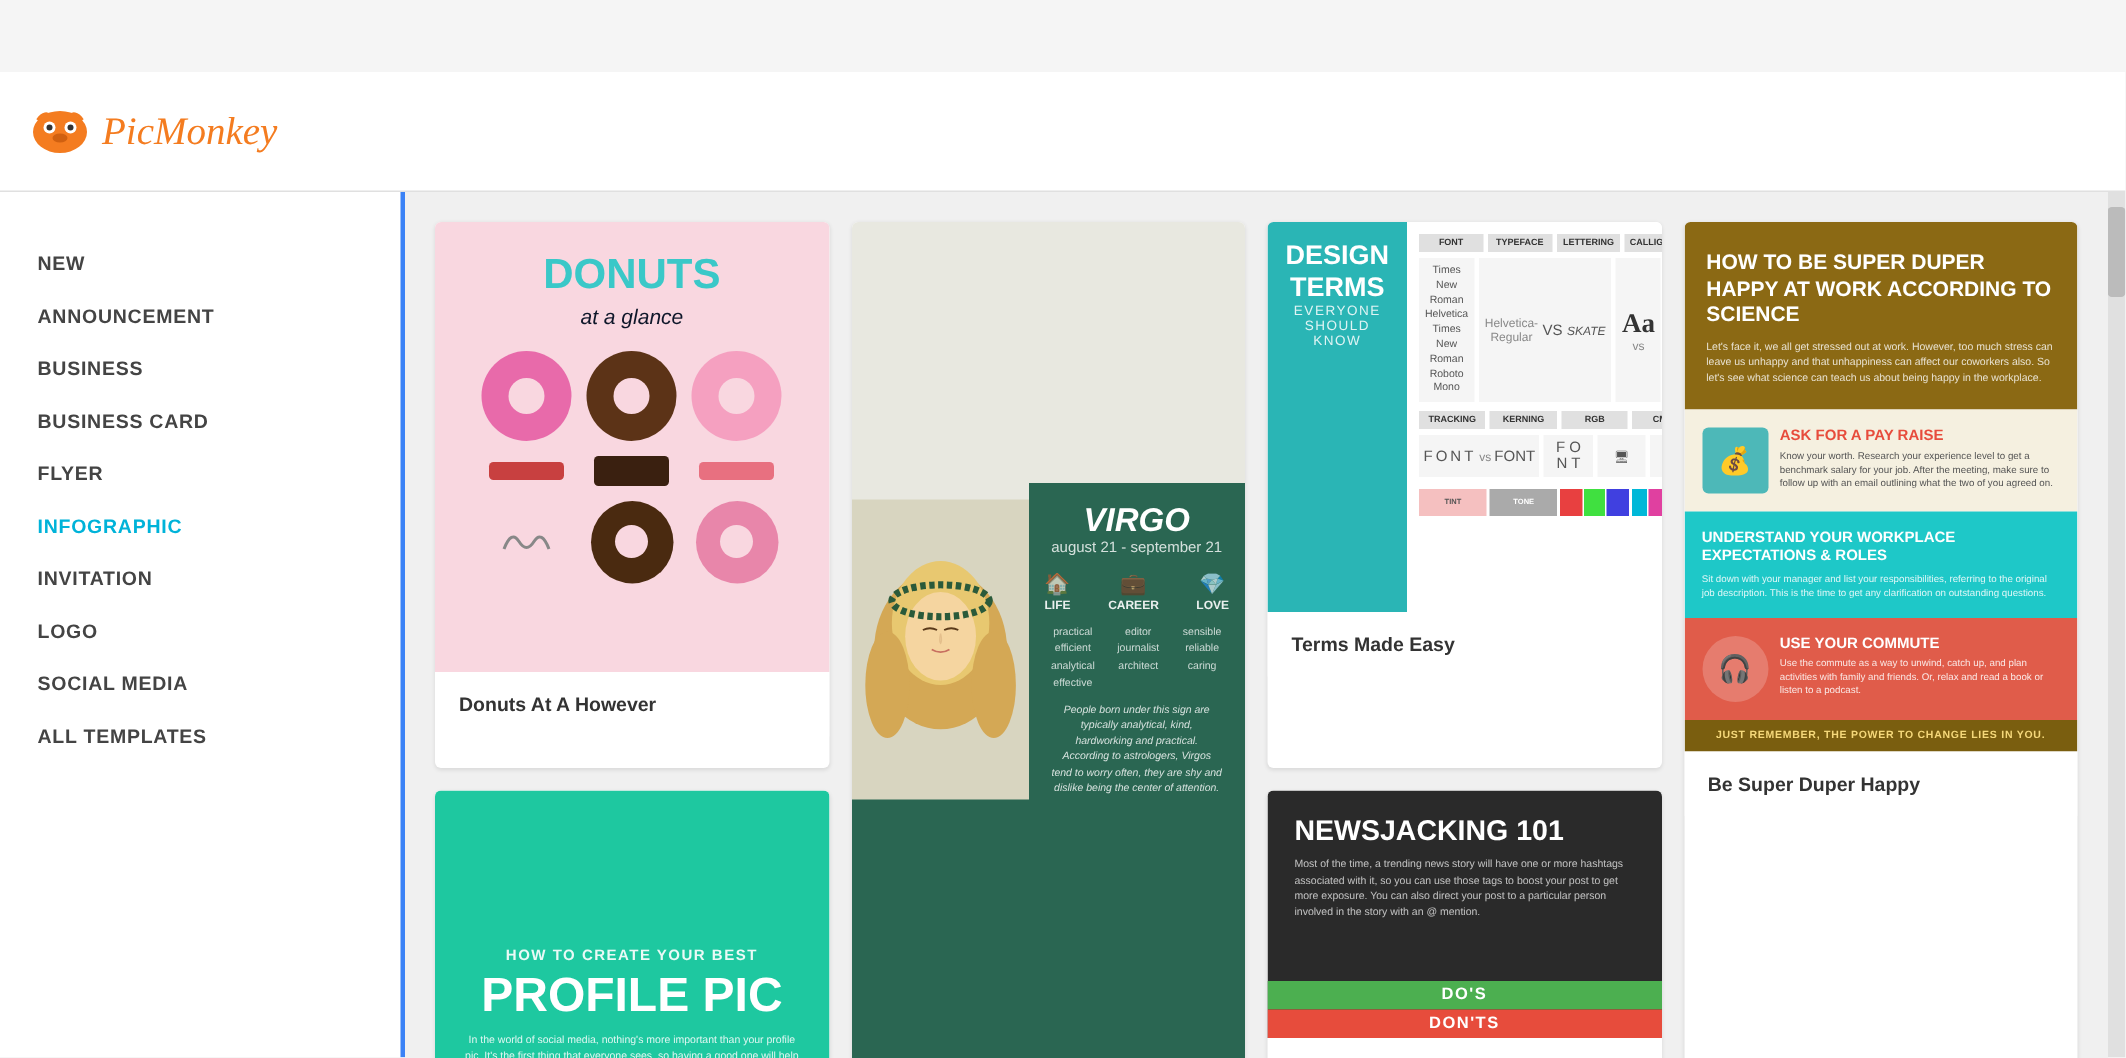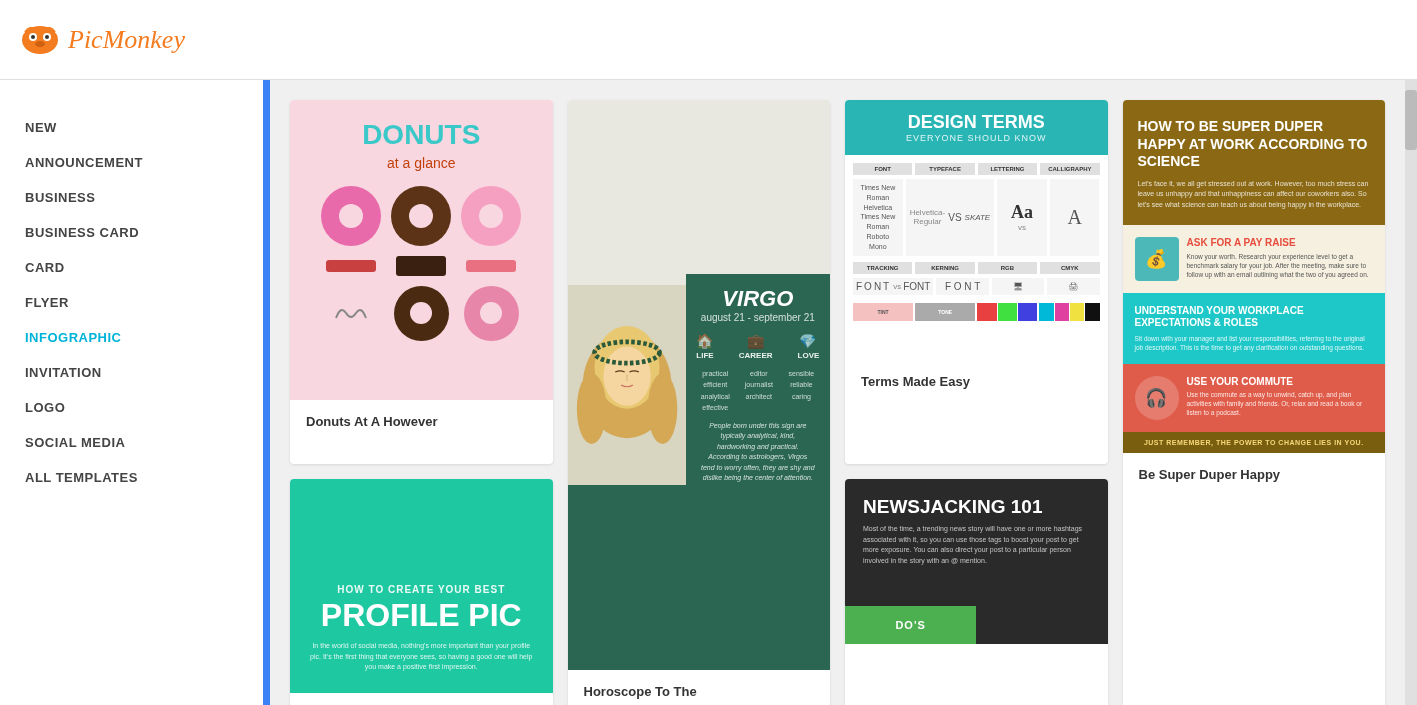--- a/index.html
+++ b/index.html
@@ -7,20 +7,21 @@
 
     
     .header {
       background: #fff;
       border-bottom: 1px solid #e0e0e0;
       padding: 4px 20px;
       display: flex;
       align-items: center;
       height: 80px;
       flex-shrink: 0;
+      margin-top: 48px;
     }
     .logo-container {
       display: flex;
       align-items: center;
       gap: 8px;
     }
     .logo-icon {
       width: 40px;
       height: 40px;
     }
@@ -35,21 +36,21 @@
     .main-layout {
       display: flex;
       flex: 1;
       overflow: hidden;
     }
 
     
     .sidebar {
       width: 270px;
       background: #fff;
-      border-right: 7px solid #3b82f6;
+      border-right: 3px solid #3b82f6;
       padding: 30px 0;
       flex-shrink: 0;
       overflow-y: auto;
     }
     .sidebar-item {
       padding: 10px 25px;
       font-size: 13px;
       font-weight: bold;
       color: #444;
       letter-spacing: 0.5px;
@@ -123,22 +124,23 @@
     }
     .donuts-title {
       color: #3ac8c8;
       font-size: 28px;
       font-weight: bold;
       text-align: center;
       line-height: 1.1;
       margin-bottom: 4px;
     }
     .donuts-subtitle {
-      color: #c2410c;
+      color: #0f172a;
       font-size: 14px;
+      font-style: italic;
       margin-bottom: 15px;
     }
 
     
     .virgo-img {
       height: 570px;
       background: linear-gradient(to bottom, #e8e8e0 40%, #2a6652 60%);
       position: relative;
       display: flex;
       flex-direction: row;
@@ -165,21 +167,20 @@
   </div>
 </div>
 
 <div class="main-layout">
 
   <div class="sidebar">
     <div class="sidebar-item">NEW</div>
     <div class="sidebar-item">ANNOUNCEMENT</div>
     <div class="sidebar-item">BUSINESS</div>
     <div class="sidebar-item">BUSINESS CARD</div>
-    <div class="sidebar-item">CARD</div>
     <div class="sidebar-item">FLYER</div>
     <div class="sidebar-item active">INFOGRAPHIC</div>
     <div class="sidebar-item">INVITATION</div>
     <div class="sidebar-item">LOGO</div>
     <div class="sidebar-item">SOCIAL MEDIA</div>
     <div class="sidebar-item">ALL TEMPLATES</div>
   </div>
 
   <div class="content">
     <div class="template-grid">
@@ -282,21 +283,21 @@
               <div style="flex:1;color:rgba(255,255,255,0.75);font-size:7px;text-align:center;line-height:1.6;">editor<br>journalist<br>architect</div>
               <div style="flex:1;color:rgba(255,255,255,0.75);font-size:7px;text-align:center;line-height:1.6;">sensible<br>reliable<br>caring</div>
             </div>
             <div style="color:rgba(255,255,255,0.8);font-size:7px;text-align:center;line-height:1.5;font-style:italic;">People born under this sign are typically analytical, kind, hardworking and practical. According to astrologers, Virgos tend to worry often, they are shy and dislike being the center of attention.</div>
           </div>
         </div>
         <div class="card-label">Horoscope To The</div>
       </div>
 
       <div class="template-card">
-        <div style="height:260px;background:#fff;display:flex;flex-direction:column;">
+        <div style="height:260px;background:#fff;display:flex;flex-direction:row;">
           <div style="background:#2ab5b5;padding:12px;text-align:center;">
             <div style="color:#fff;font-size:18px;font-weight:bold;text-transform:uppercase;">DESIGN TERMS</div>
             <div style="color:rgba(255,255,255,0.85);font-size:9px;text-transform:uppercase;letter-spacing:1px;">EVERYONE SHOULD KNOW</div>
           </div>
           <div style="padding:8px;flex:1;display:flex;flex-direction:column;gap:4px;">
 
             <div style="display:grid;grid-template-columns:repeat(4,1fr);gap:3px;">
               <div style="background:#e0e0e0;padding:3px;font-size:6px;font-weight:bold;text-align:center;color:#333;text-transform:uppercase;">FONT</div>
               <div style="background:#e0e0e0;padding:3px;font-size:6px;font-weight:bold;text-align:center;color:#333;text-transform:uppercase;">TYPEFACE</div>
               <div style="background:#e0e0e0;padding:3px;font-size:6px;font-weight:bold;text-align:center;color:#333;text-transform:uppercase;">LETTERING</div>
@@ -408,22 +409,23 @@
           <div style="color:rgba(255,255,255,0.85);font-size:7px;text-align:center;line-height:1.5;">In the world of social media, nothing's more important than your profile pic. It's the first thing that everyone sees, so having a good one will help you make a positive first impression.</div>
         </div>
       </div>
 
       <div class="template-card">
         <div style="background:#2a2a2a;display:flex;flex-direction:column;min-height:165px;">
           <div style="padding:18px;flex:1;">
             <div style="color:#fff;font-size:19px;font-weight:bold;text-transform:uppercase;line-height:1.1;margin-bottom:7px;">NEWSJACKING 101</div>
             <div style="color:rgba(255,255,255,0.7);font-size:7px;line-height:1.5;">Most of the time, a trending news story will have one or more hashtags associated with it, so you can use those tags to boost your post to get more exposure. You can also direct your post to a particular person involved in the story with an @ mention.</div>
           </div>
-          <div style="display:grid;grid-template-columns:1fr 1fr;height:38px;">
+          <div style="display:grid;grid-template-columns:1fr;height:38px;">
             <div style="background:#4caf50;display:flex;align-items:center;justify-content:center;color:#fff;font-weight:bold;font-size:11px;text-transform:uppercase;letter-spacing:1px;">DO'S</div>
+            <div style="background:#e74c3c;display:flex;align-items:center;justify-content:center;color:#fff;font-weight:bold;font-size:11px;text-transform:uppercase;letter-spacing:1px;">DON'TS</div>
           </div>
         </div>
       </div>
 
     </div>
   </div>
 
   <div class="scrollbar">
     <div class="scrollbar-thumb"></div>
   </div>

